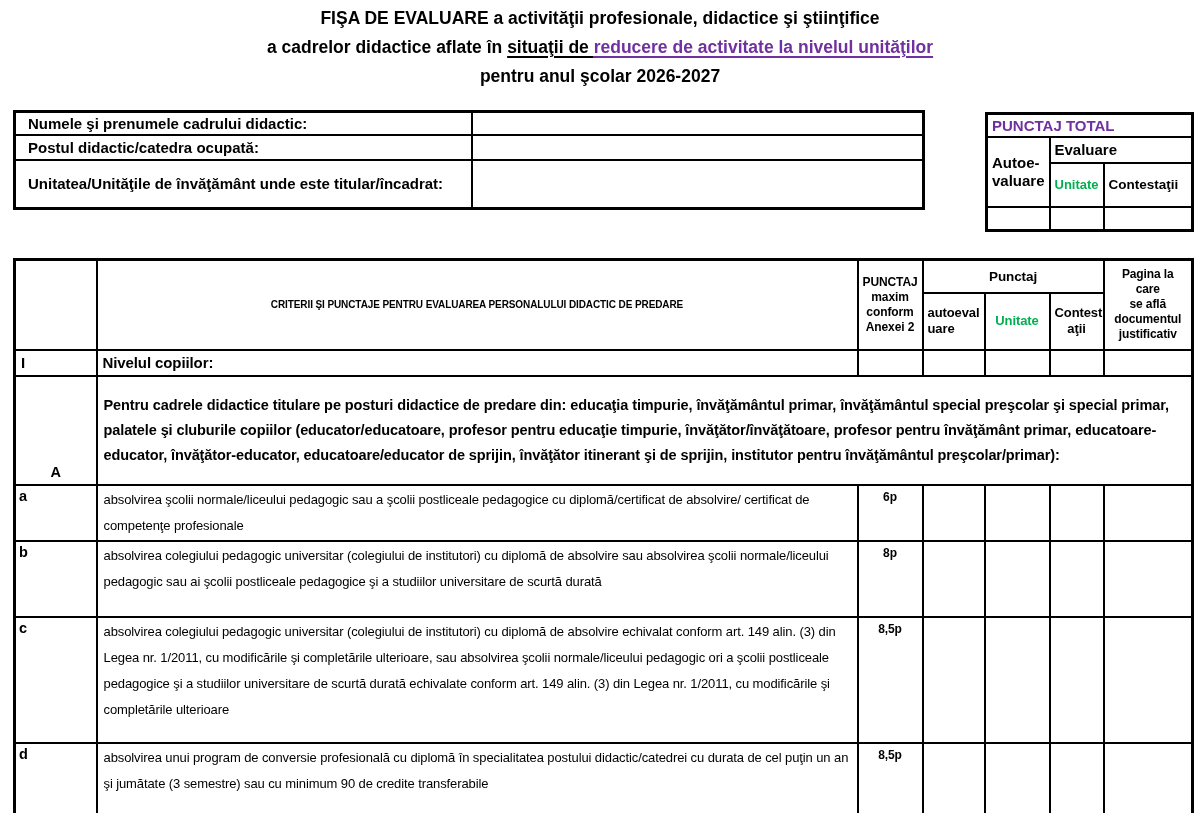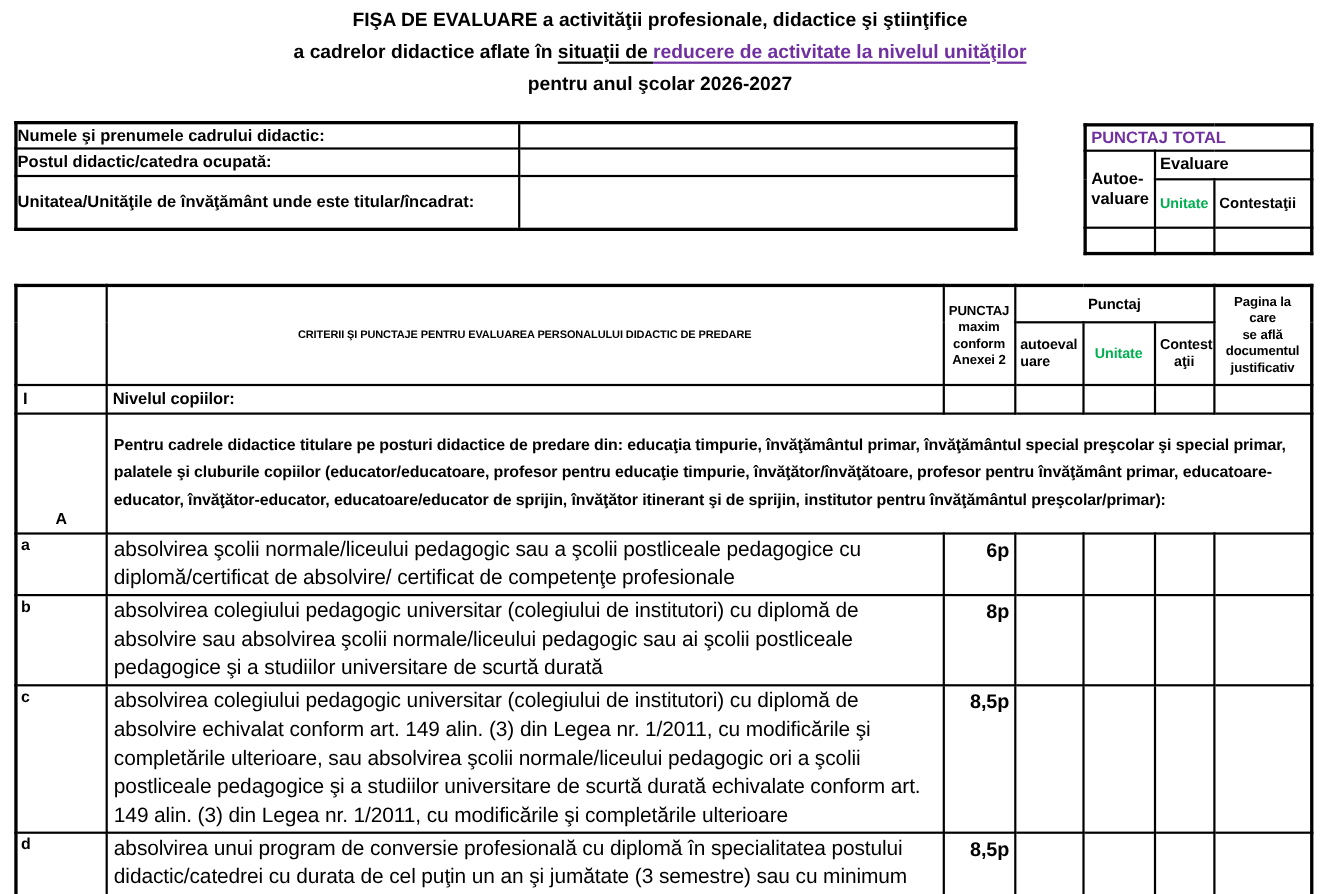--- a/index.html
+++ b/index.html
@@ -42,42 +42,42 @@
     background: #fff;
   }
   td { border: 2px solid #000; overflow: hidden; padding: 0 4px; vertical-align: middle; }
   .pre { white-space: pre-line; }
   .ctr { text-align: center; }
   .green { color: var(--green, #00B050); }
   .purple { color: var(--purple, #7030A0); }
   
   .info { left: 13px; top: 110px; width: 909px; border: 3px solid #000; }
   .info td { font-size: 15px; }
-  .info .lbl { font-weight: bold; padding-left: 0; }
+  .info .lbl { font-weight: bold; padding-left: 12px; }
   
   .total { left: 985px; top: 112px; width: 206px; border: 3px solid #000; }
   .total td { }
   .t-title { font-size: 15px; font-weight: bold; }
   .t-auto { font-size: 15px; font-weight: bold; line-height: 18px; }
   .t-eval { font-size: 15px; font-weight: bold; margin-top: 33px; }
   .t-unit { font-size: 13px; font-weight: bold; }
   .t-cont { font-size: 13.5px; font-weight: bold; }
   
   .main { left: 13px; top: 258px; width: 1178px; border: 3px solid #000; }
   .main td { letter-spacing: -0.1px; }
   .h-criteria { font-size: 10px; font-weight: bold; text-align: center; }
   .h-small { font-size: 12px; font-weight: bold; text-align: center; line-height: 15px; }
   .h-group { font-size: 13.5px; font-weight: bold; text-align: center; }
   .h-sub { font-size: 13px; font-weight: bold; line-height: 16px; }
   .row-label { font-size: 14.5px; font-weight: bold; vertical-align: top; padding-top: 2px; padding-left: 3px; }
   .row-label-bottom { font-size: 14.5px; font-weight: bold; vertical-align: bottom; text-align: center; padding-bottom: 4px; }
   .sec-text { font-size: 15px; font-weight: bold; padding-left: 5px; }
-  .body-text { font-size: 19px; line-height: 26px; vertical-align: top; padding: 1px 6px; margin-top: 16px; }
+  .body-text { font-size: 13px; line-height: 26px; vertical-align: top; padding: 1px 6px; margin-top: 16px; }
   .body-text-bold { font-size: 14.5px; font-weight: bold; line-height: 25px; vertical-align: top; padding: 16px 6px; }
-  .pts { font-size: 18px; font-weight: bold; text-align: right; vertical-align: top; padding-top: 4px; }
+  .pts { font-size: 12px; font-weight: bold; text-align: center; vertical-align: top; padding-top: 4px; }
 </style>
 </head>
 <body>
 
 <div class="page">
 
   <div class="title-block">
     <div>FIŞA DE EVALUARE a activităţii profesionale, didactice şi ştiinţifice</div>
     <div><span>a cadrelor didactice aflate în </span><span class="u-black">situaţii de </span><span class="u-link">reducere de activitate la nivelul unităţilor</span></div>
     <div>pentru anul şcolar 2026-2027</div>

